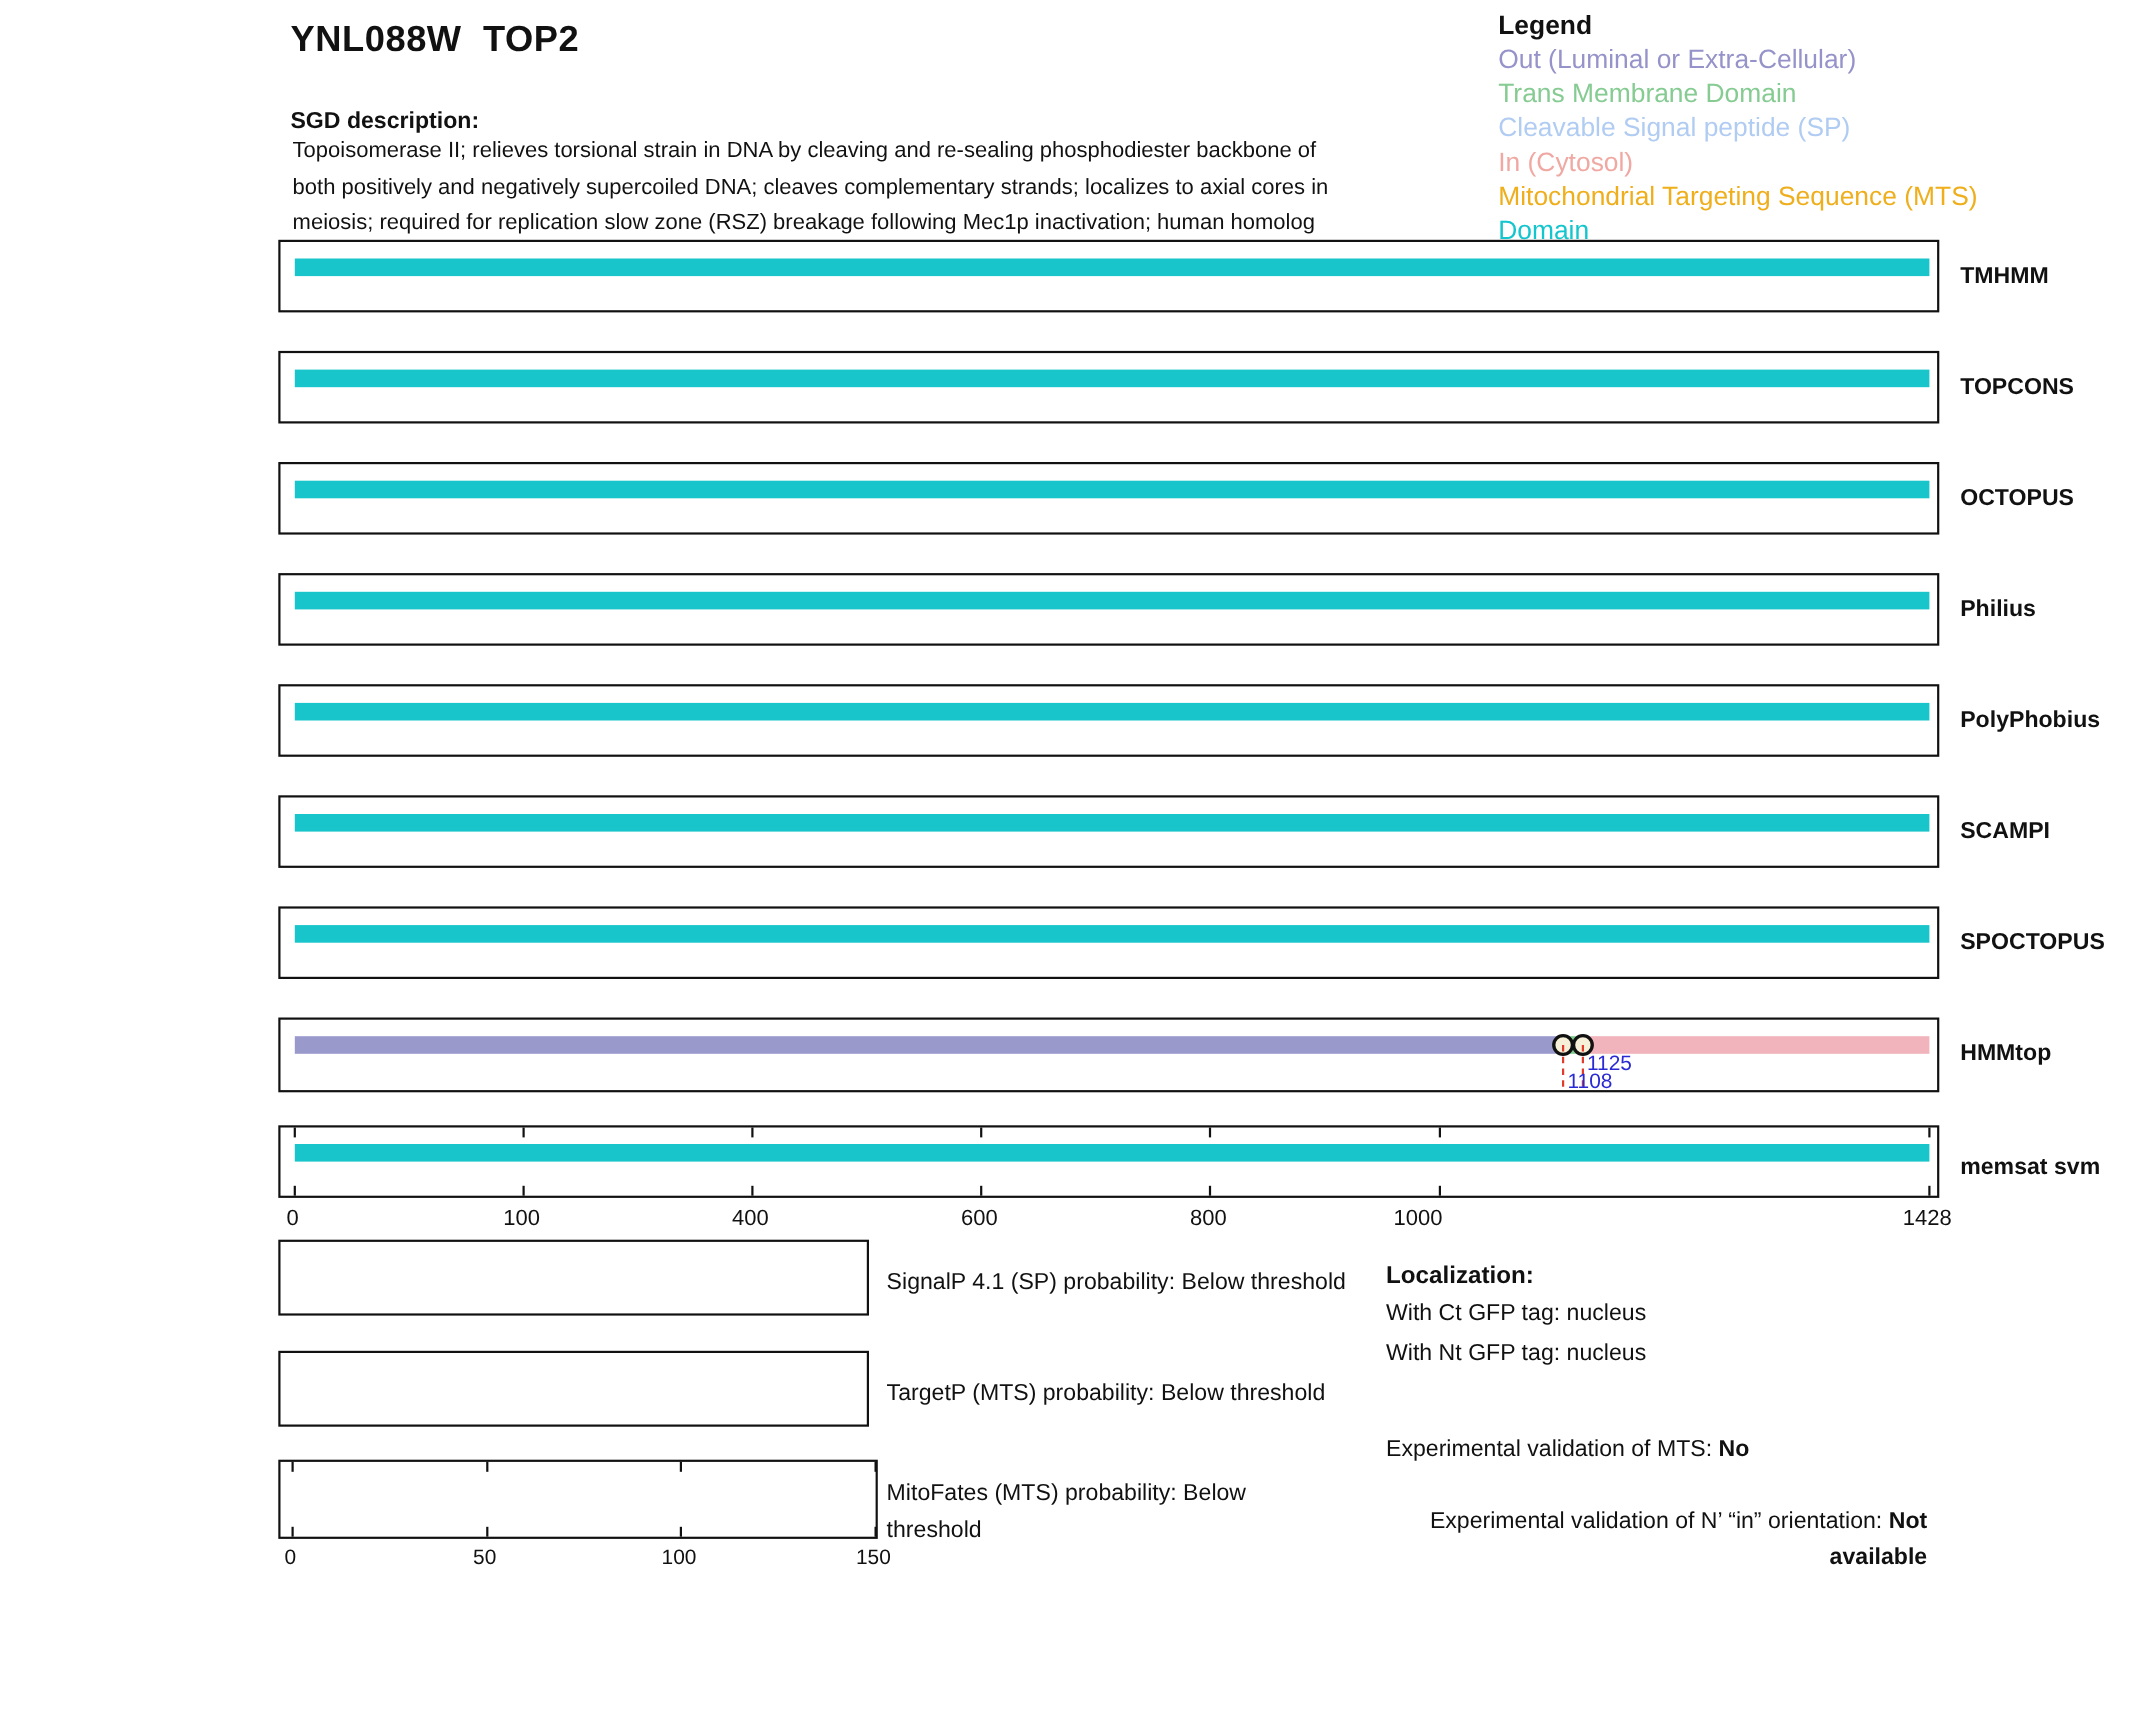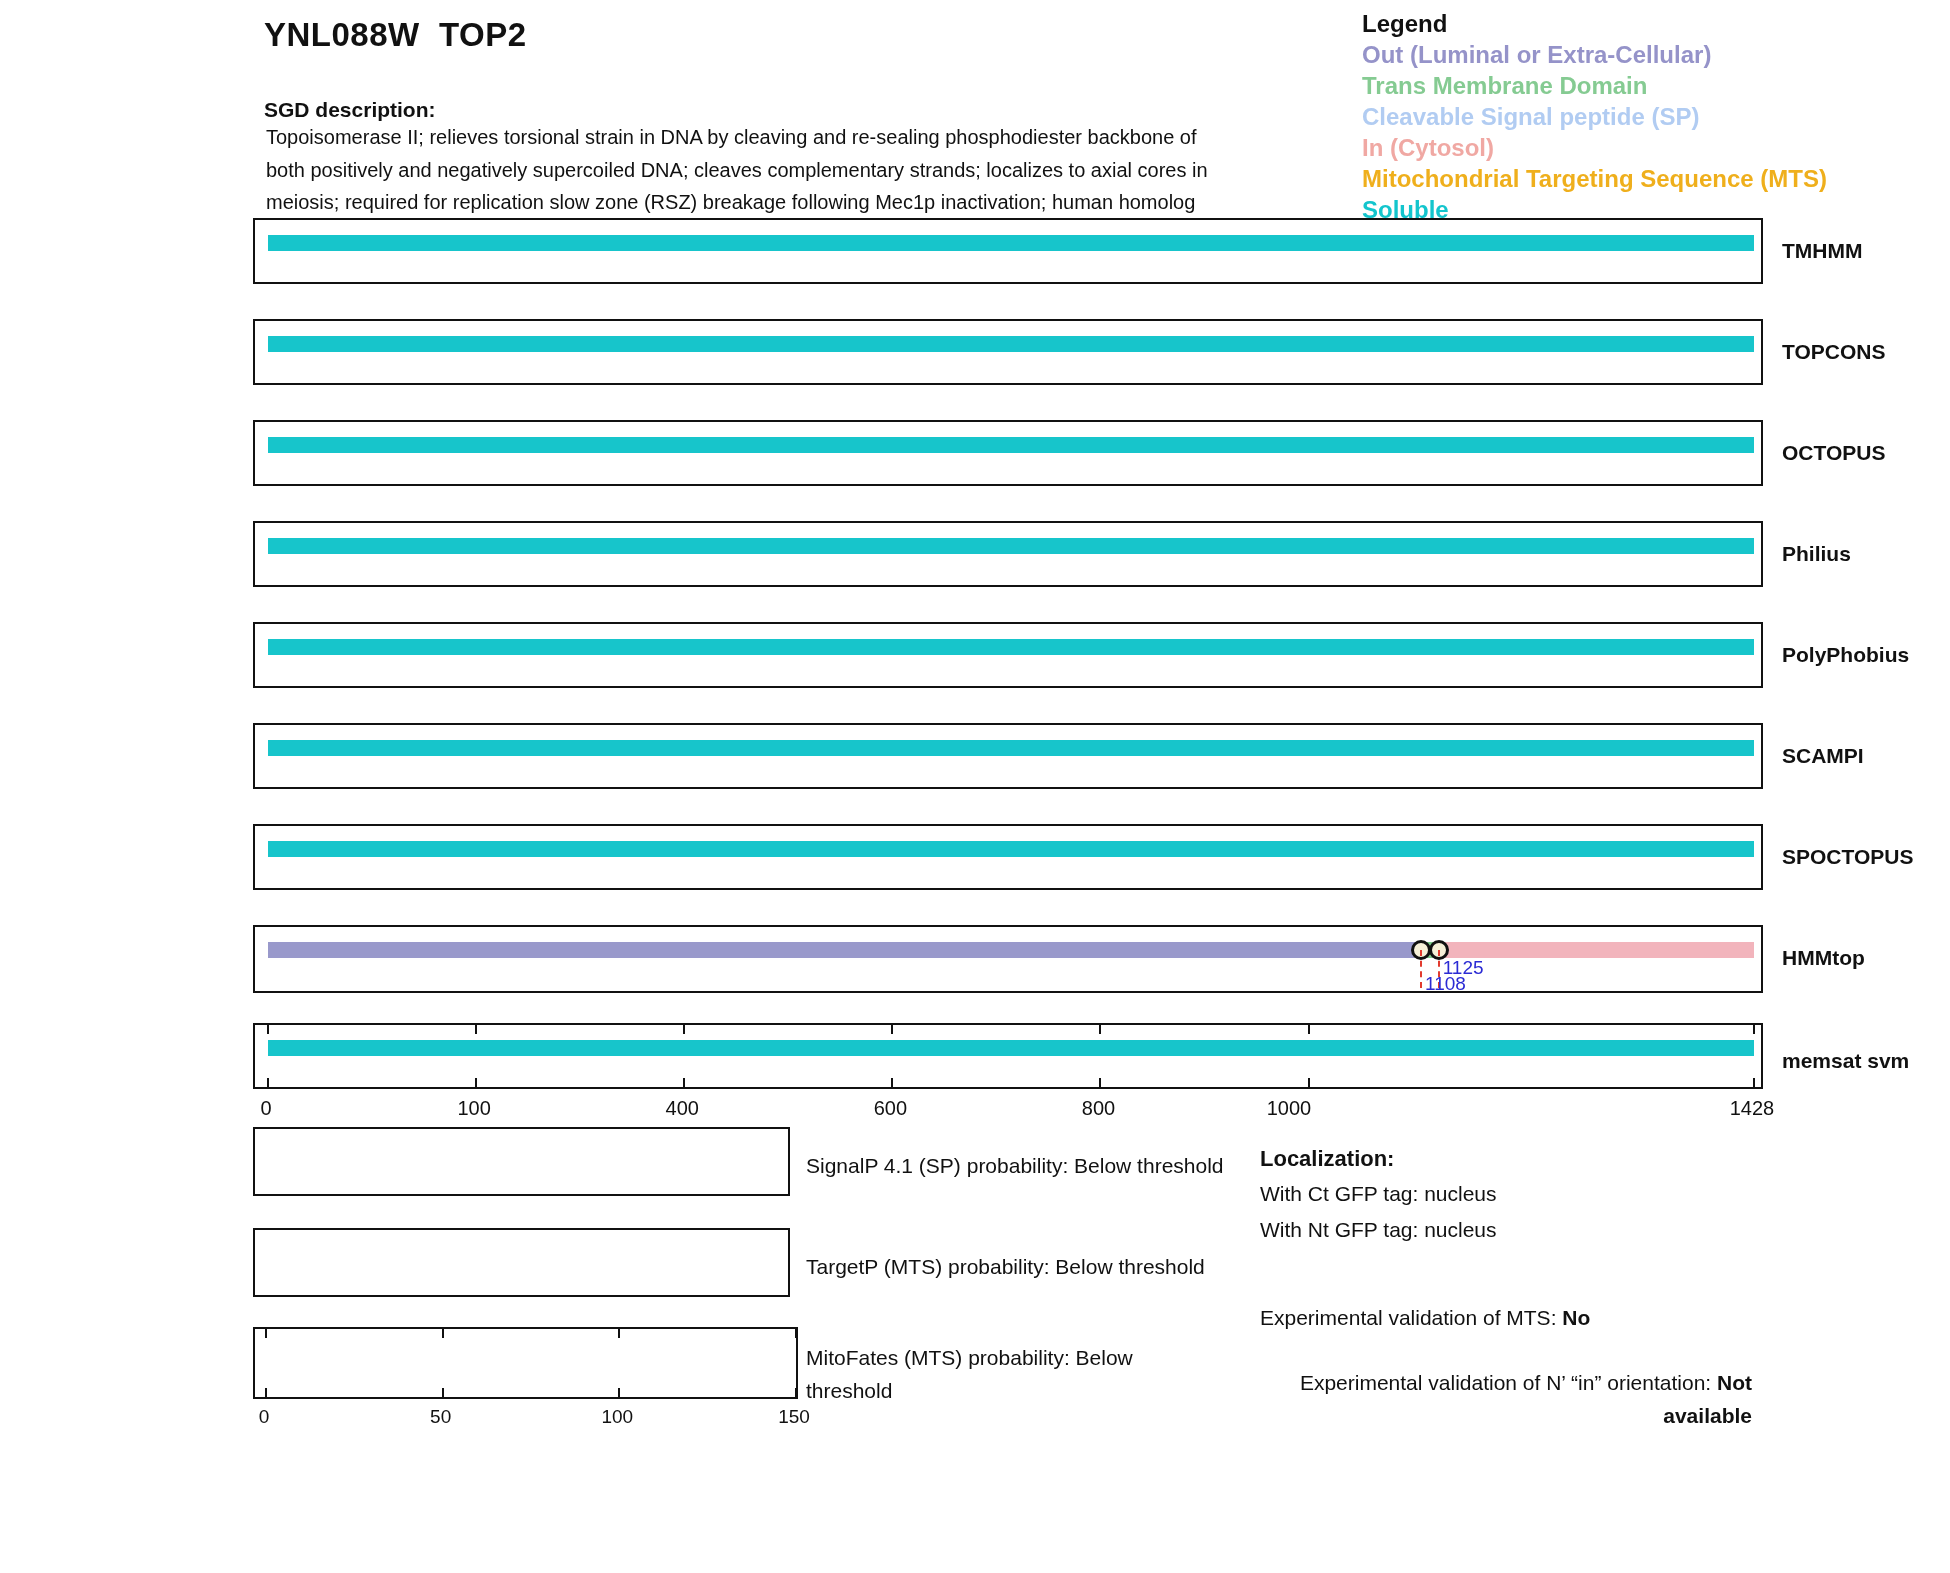--- a/index.html
+++ b/index.html
@@ -11,21 +11,21 @@
     overflow:hidden;
   }
   .abs{position:absolute;}
   
   .title{left:264px;top:16px;font-size:33px;font-weight:bold;white-space:pre;letter-spacing:.5px;}
   .sgd-label{left:264px;top:98px;font-size:21px;font-weight:bold;}
   .description{left:266px;top:121px;font-size:20px;line-height:32.5px;white-space:pre-line;width:1010px;}
   
   .legend{left:1322px;top:8px;margin-left:40px;}
   .legend-title{font-size:24px;font-weight:bold;line-height:31px;color:#111;}
-  .legend-item{font-size:24px;font-weight:bold;line-height:31px;white-space:nowrap;}
+  .legend-item{font-size:24px;font-weight:normal;line-height:31px;white-space:nowrap;}
   
   .track-box{position:absolute;border:2px solid #111;background:#fff;box-sizing:border-box;}
   .bar-seg{position:absolute;}
   .tick{position:absolute;width:2px;height:9px;background:#111;}
   .marker-dash{position:absolute;width:0;border-left:2px dashed #E23B2E;z-index:3;}
   .marker-circle{position:absolute;width:14px;height:14px;border:3px solid #111;border-radius:50%;background:#F6F0D8;z-index:2;box-sizing:content-box;}
   .marker-label{position:absolute;font-size:19px;color:#2A2AD4;z-index:4;white-space:nowrap;}
   .track-label{position:absolute;font-size:21px;font-weight:bold;white-space:nowrap;}
   .axis-label{position:absolute;font-size:20px;text-align:center;width:60px;}
   .axis-label-sm{position:absolute;font-size:19px;text-align:center;width:60px;}
@@ -48,21 +48,21 @@
 meiosis; required for replication slow zone (RSZ) breakage following Mec1p inactivation; human homolog
 TOP2A implicated in cancers, and can complement yeast null mutant</div>
 
 <div class="abs legend">
   <div class="legend-title">Legend</div>
   <div class="legend-item" style="color: rgb(149, 147, 201);">Out (Luminal or Extra-Cellular)</div>
   <div class="legend-item" style="color: rgb(133, 203, 146);">Trans Membrane Domain</div>
   <div class="legend-item" style="color: rgb(177, 204, 242);">Cleavable Signal peptide (SP)</div>
   <div class="legend-item" style="color: rgb(240, 168, 163);">In (Cytosol)</div>
   <div class="legend-item" style="color: rgb(239, 175, 28);">Mitochondrial Targeting Sequence (MTS)</div>
-  <div class="legend-item" style="color: rgb(19, 197, 205);">Soluble</div>
+  <div class="legend-item" style="color: rgb(19, 197, 205);">Domain</div>
 </div>
 
 <div>
     <div class="track-box" style="left: 253px; top: 218px; width: 1510px; height: 66px;">
       <div class="bar-seg" style="left: 13px; top: 15px; width: 1486px; height: 16px; background: rgb(23, 197, 203);"></div>
     </div>
     <div class="track-label" style="position: absolute; left: 1782px; top: 239px;">TMHMM</div>
     <div class="track-box" style="left: 253px; top: 319px; width: 1510px; height: 66px;">
       <div class="bar-seg" style="left: 13px; top: 15px; width: 1486px; height: 16px; background: rgb(23, 197, 203);"></div>
     </div>

